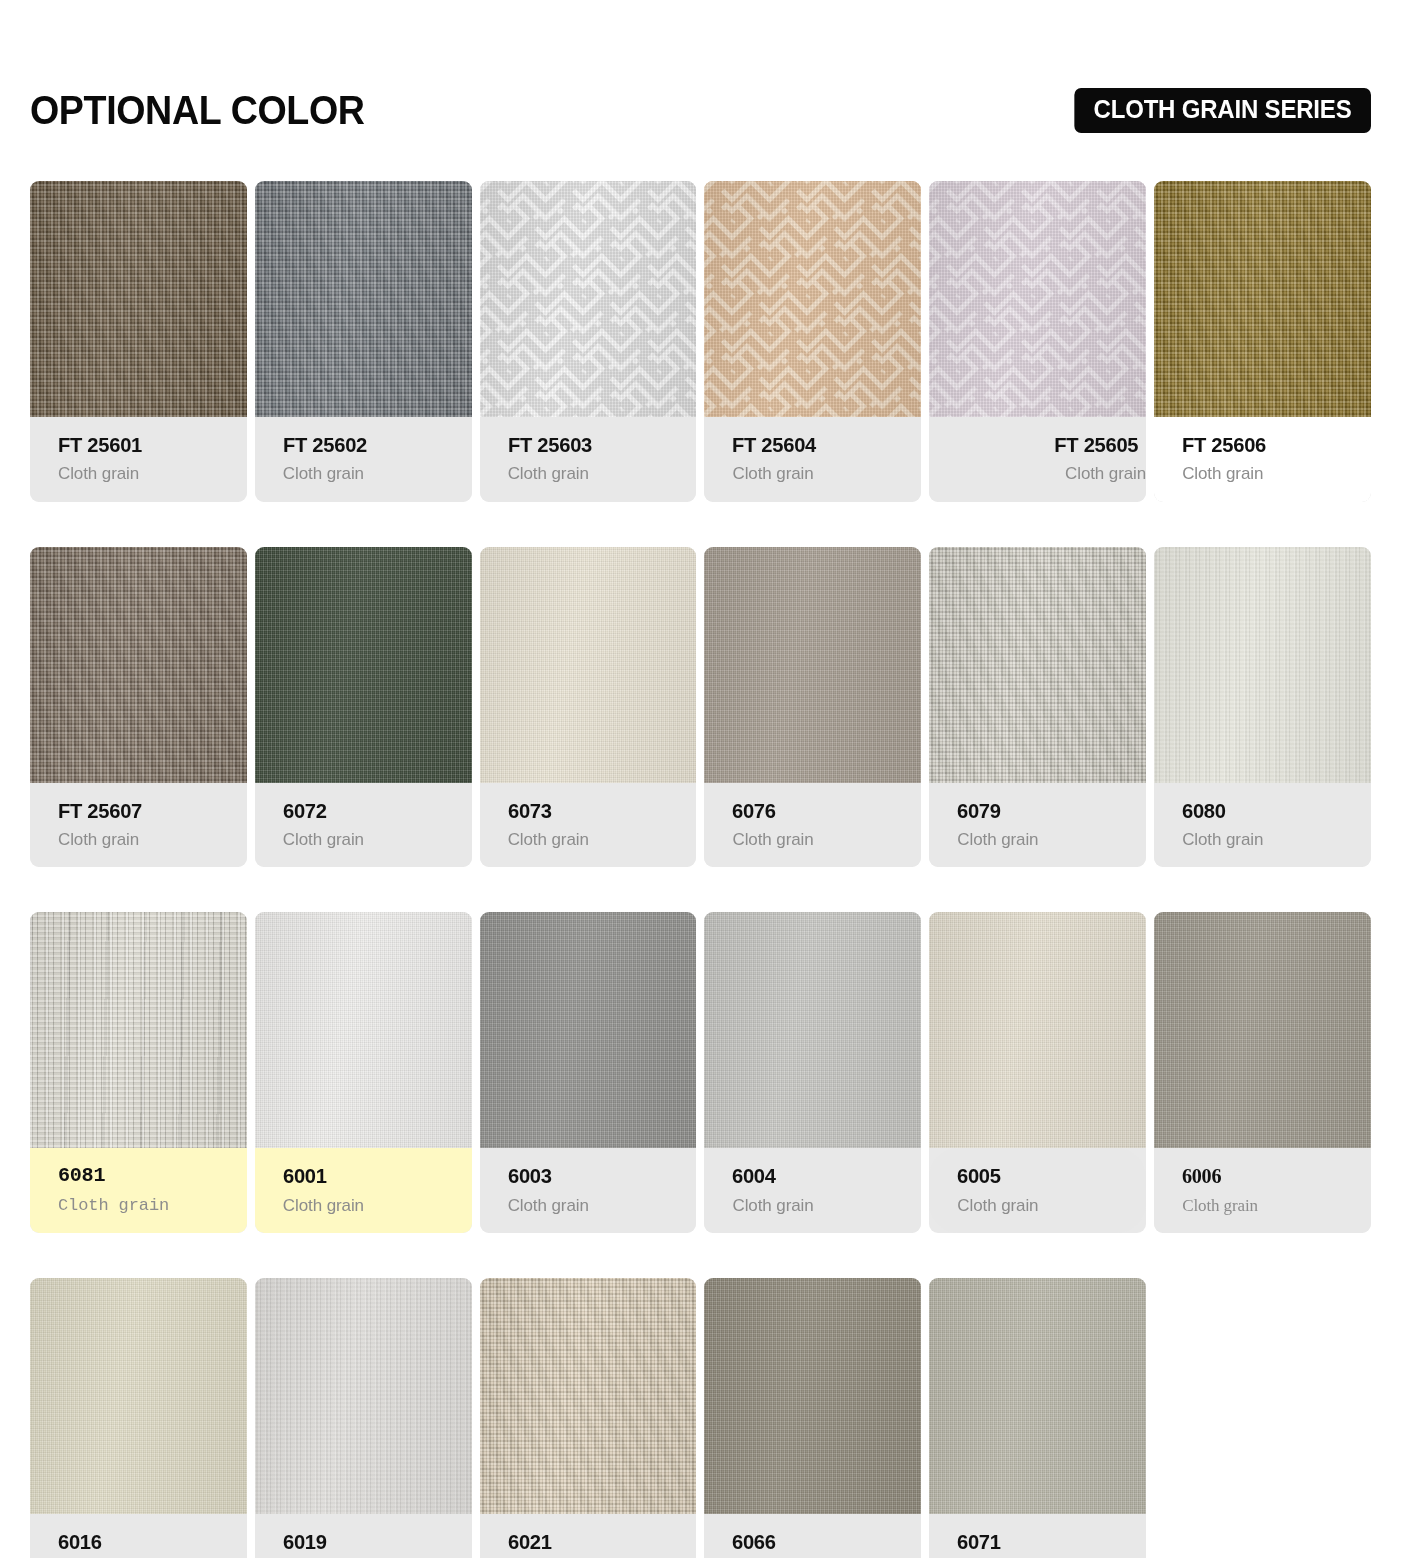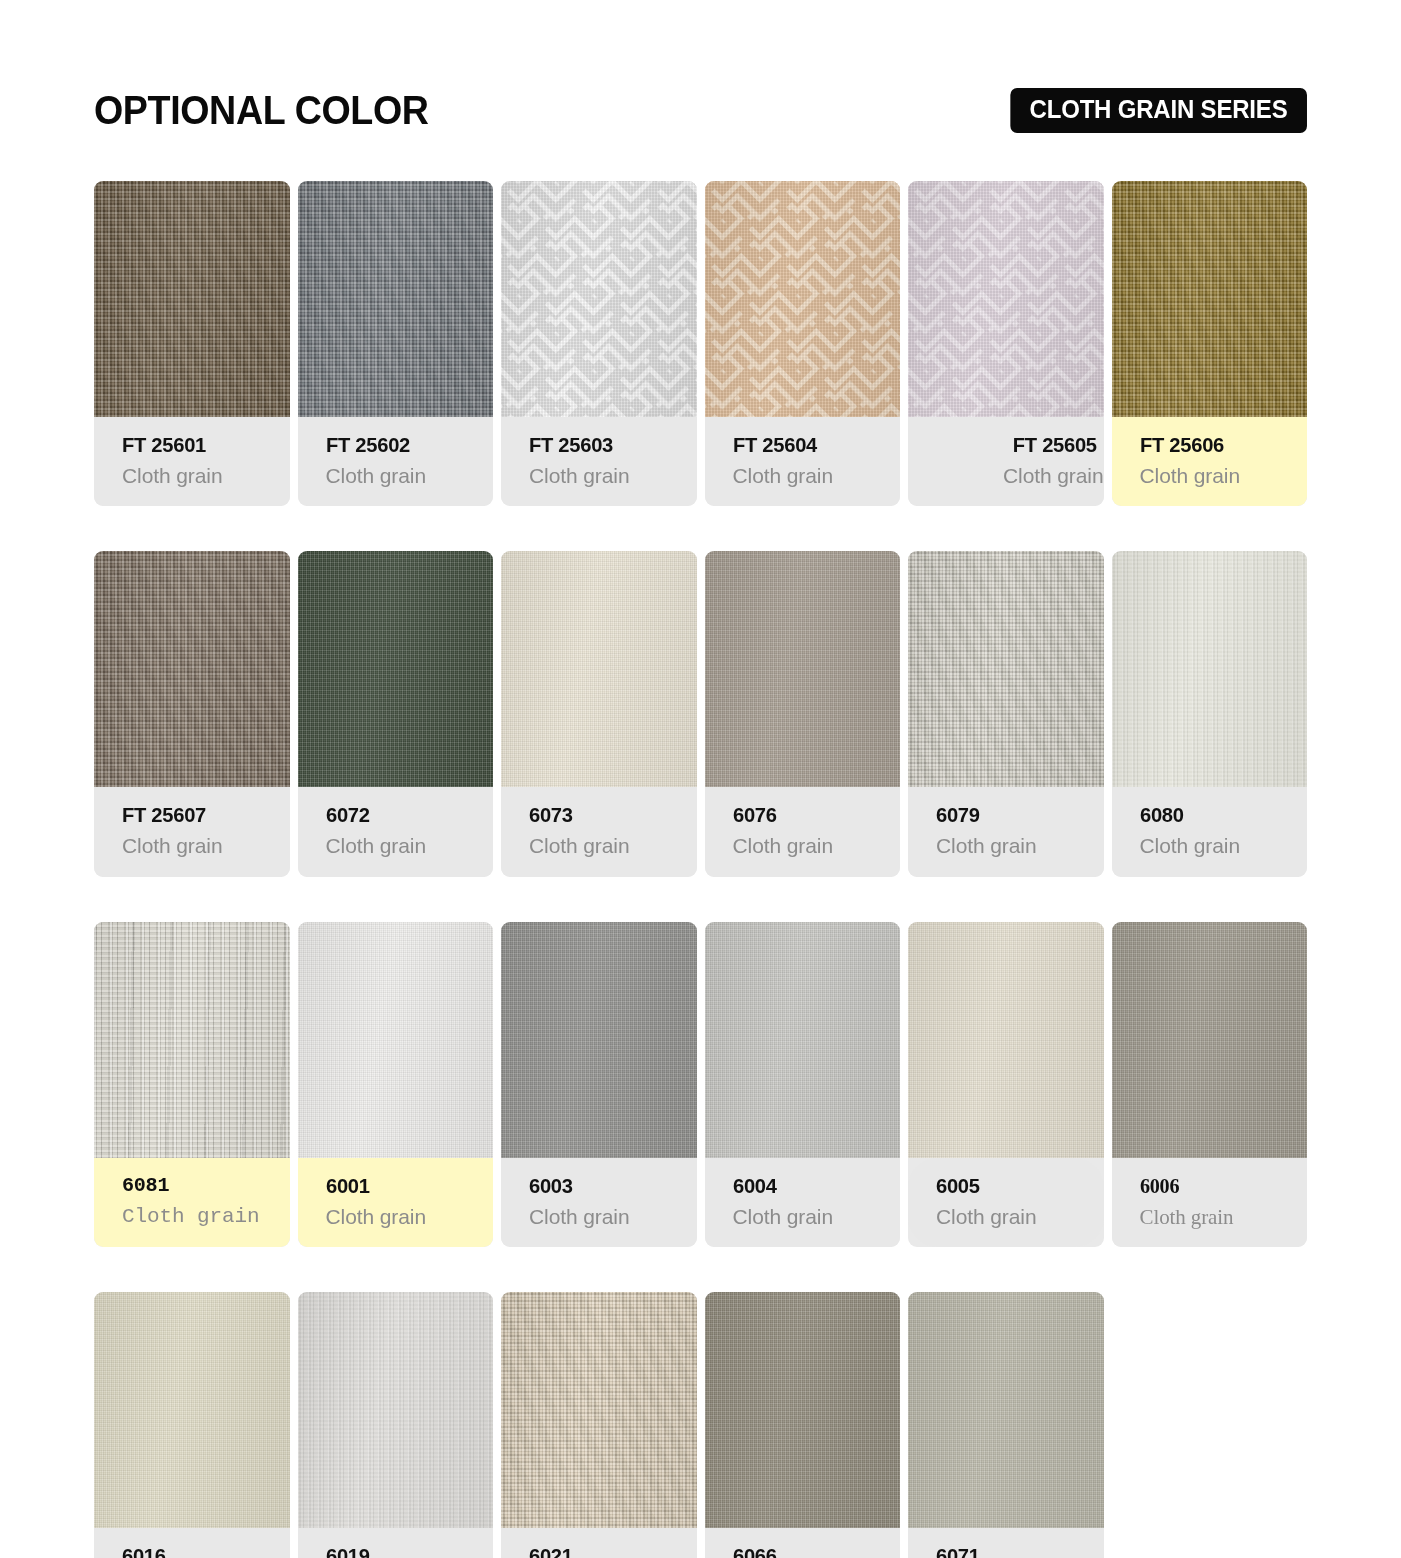--- a/index.html
+++ b/index.html
@@ -12,21 +12,21 @@
     height: 1558px;
     font-family: "Liberation Sans", sans-serif;
     -webkit-font-smoothing: antialiased;
     overflow: hidden;
   }
   .page {
     position: relative;
     width: 1401px;
     height: 1558px;
     box-sizing: border-box;
-    padding: 0 94px;
+    padding: 0 30px;
   }
 
   
   .header {
     position: relative;
     height: 96px;
     display: flex;
     align-items: center;
     justify-content: space-between;
     padding-top: 62px;
@@ -97,21 +97,21 @@
     font-weight: 700;
     color: #111111;
     letter-spacing: -0.3px;
     line-height: 1.15;
     transform: scaleX(0.96);
     transform-origin: left center;
     white-space: nowrap;
   }
   .desc {
     margin-top: 7px;
-    font-size: 21px;
+    font-size: 17px;
     color: #8c8c8c;
     letter-spacing: -0.1px;
     line-height: 1.15;
     white-space: nowrap;
   }
 
   
 
   
   .tex-linen {
@@ -274,21 +274,21 @@
           </svg>
           <div class="maze-weave"></div>
         </div>
         <div class="card-label" style="background: rgb(232, 232, 232); text-align: right;">
           <div class="code">FT 25605</div>
           <div class="desc">Cloth grain</div>
         </div>
       </div>
       <div class="card">
         <div class="swatch tex-burlap" style="background-color: rgb(141, 115, 38);"></div>
-        <div class="card-label" style="background: #fef9c3;">
+        <div class="card-label" style="background: #ffffff;">
           <div class="code">FT 25606</div>
           <div class="desc">Cloth grain</div>
         </div>
       </div>
       <div class="card">
         <div class="swatch tex-burlap" style="background-color: rgb(125, 110, 94);"></div>
         <div class="card-label" style="background: rgb(232, 232, 232);">
           <div class="code">FT 25607</div>
           <div class="desc">Cloth grain</div>
         </div>

